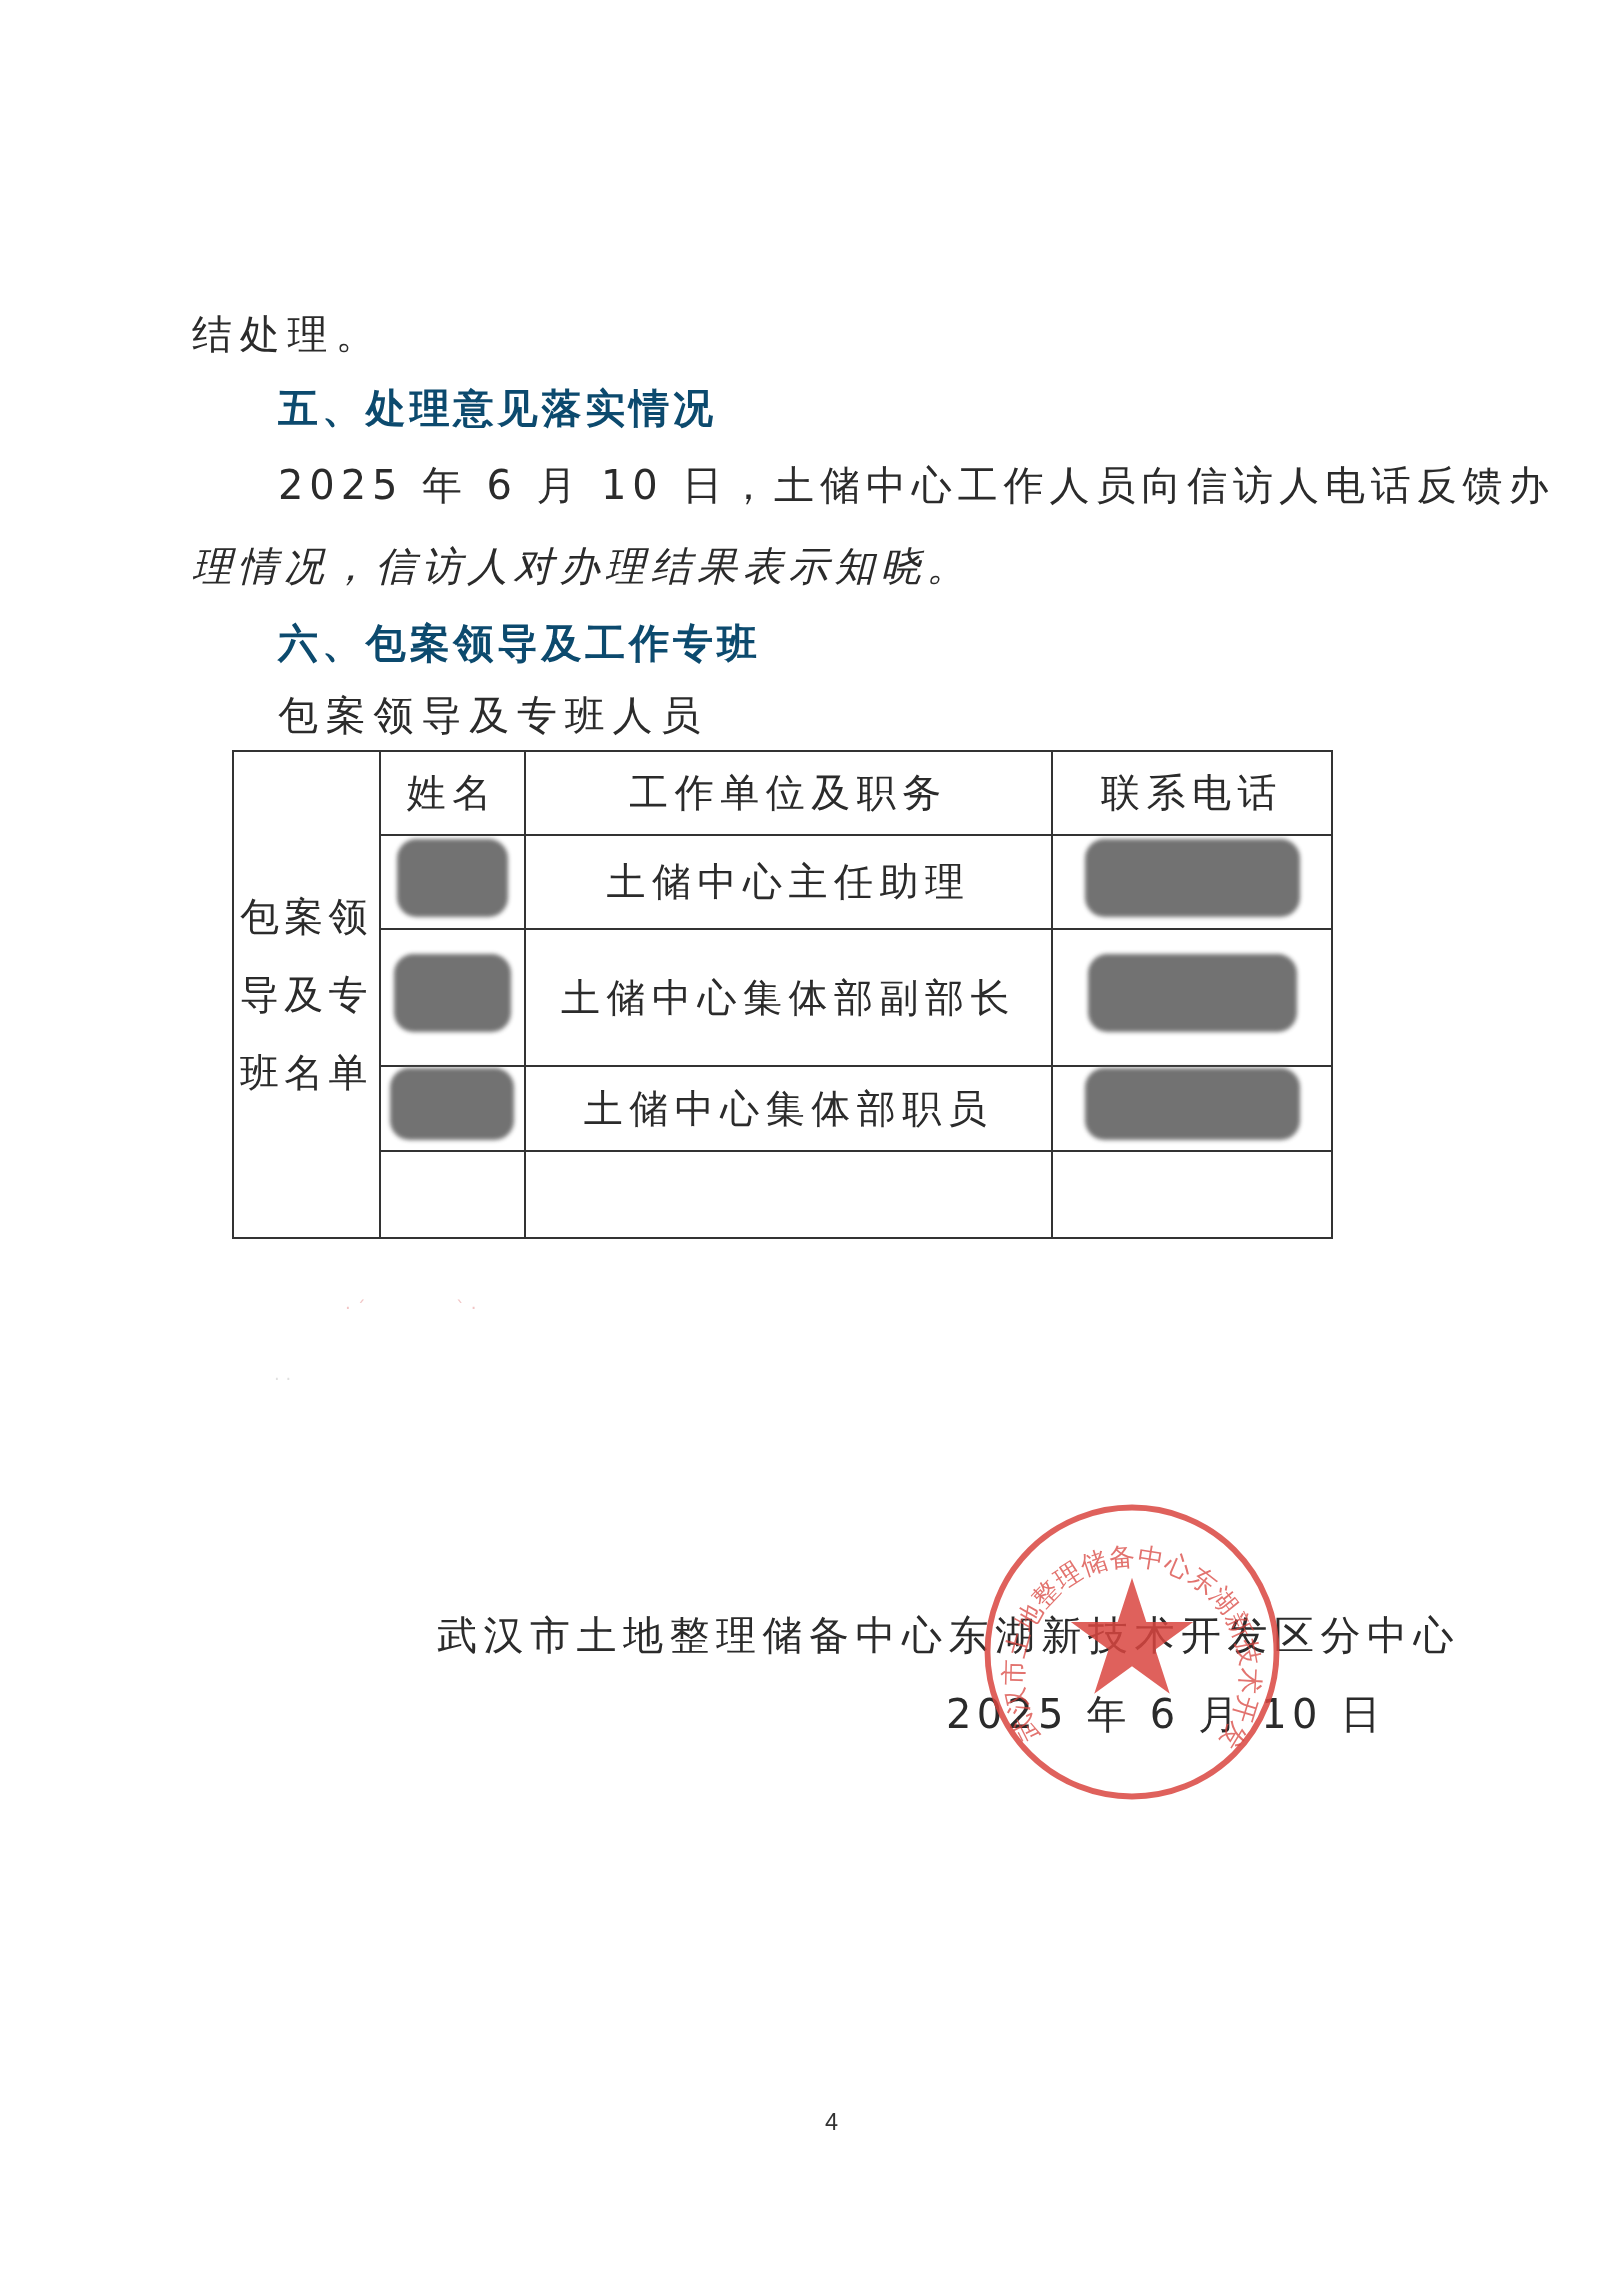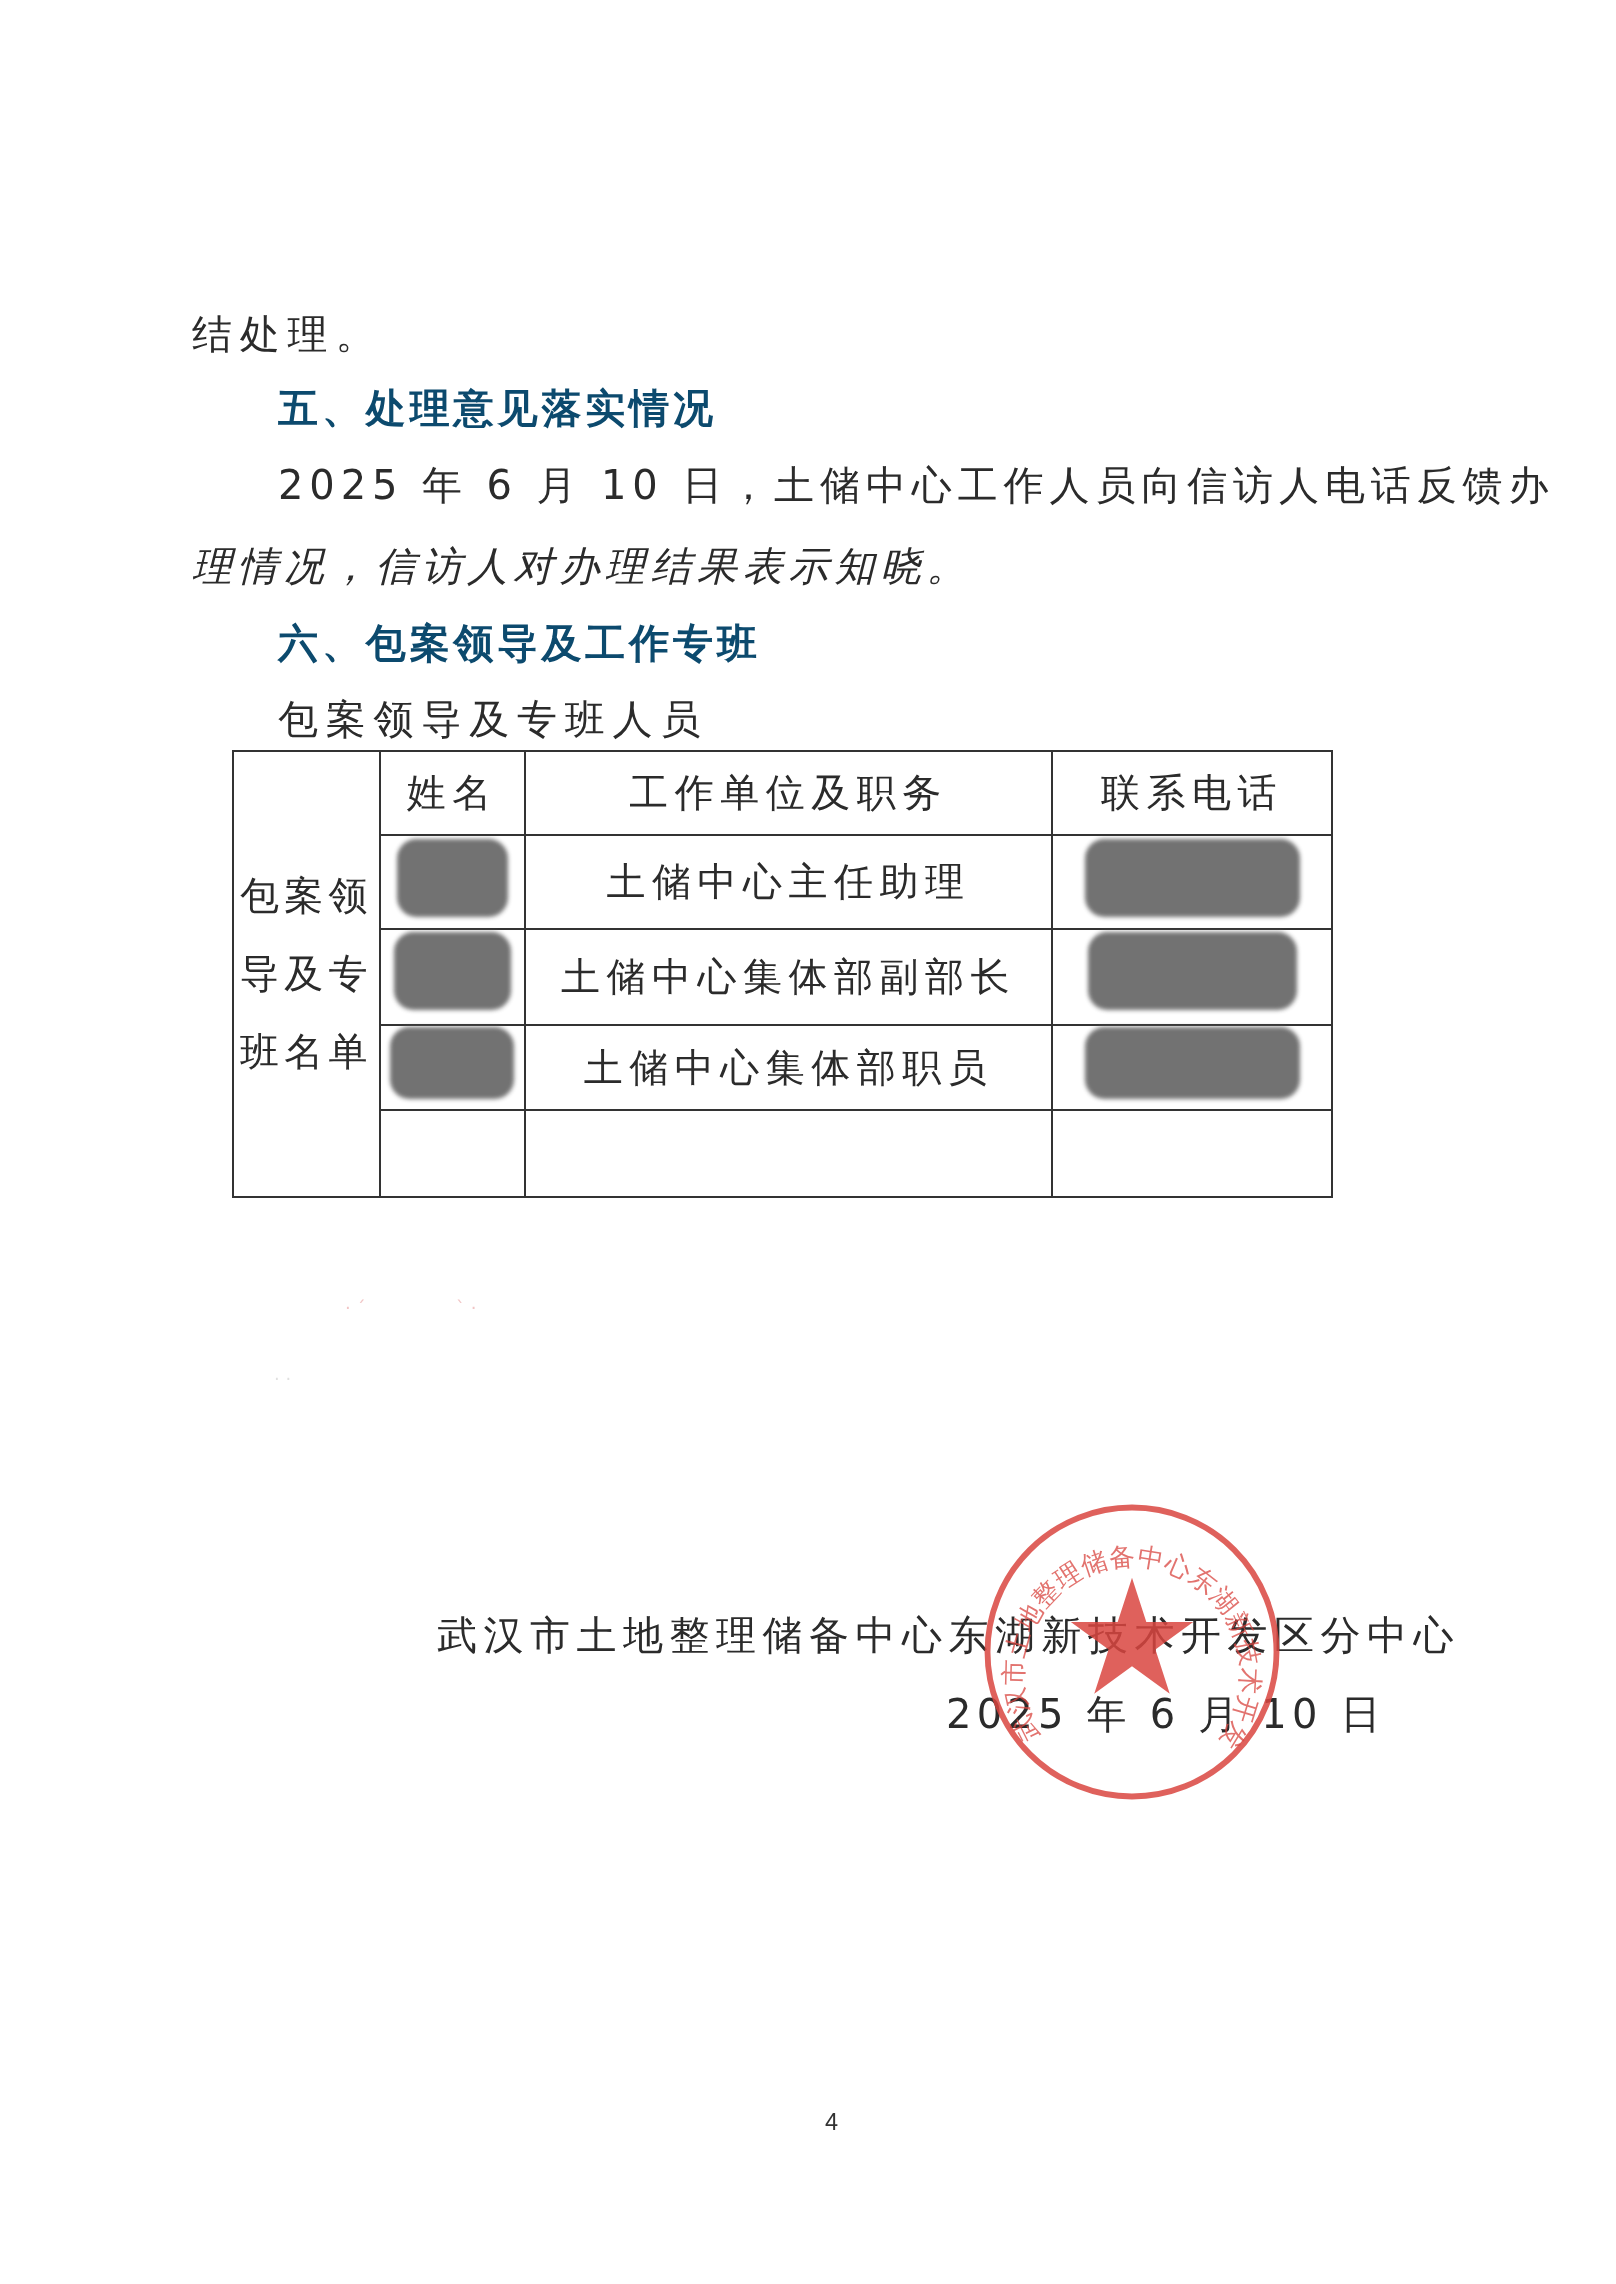--- a/index.html
+++ b/index.html
@@ -24,21 +24,21 @@
 
   <div class="line" style="left:192px; top:314px;text-align:right;">结处理。</div>
 
   <div class="line heading" style="left:278px; top:388px;">五、处理意见落实情况</div>
 
   <div class="line" style="left:278px; top:465px; letter-spacing:5.9px;">2025 年 6 月 10 日，土储中心工作人员向信访人电话反馈办</div>
   <div class="line" style="left:192px; top:546px; letter-spacing:5.9px;font-style:italic;">理情况，信访人对办理结果表示知晓。</div>
 
   <div class="line heading" style="left:278px; top:623px;">六、包案领导及工作专班</div>
 
-  <div class="line" style="left:278px; top:699px;">包案领导及专班人员</div>
+  <div class="line" style="left:278px; top:699px;font-family:Liberation Mono, monospace;">包案领导及专班人员</div>
 
   <table class="roster">
     <colgroup>
       <col style="width:147px">
         <col style="width:145px">
         <col style="width:529px">
         <col style="width:280px">
     </colgroup>
     <tbody>
         <tr style="height:84px;">
@@ -49,21 +49,21 @@
       </td>
       <td>姓名</td>
       <td>工作单位及职务</td>
       <td>联系电话</td>
     </tr>
     <tr style="height:94px;">
       <td><span class="redact" style="width:111px;height:78px;"></span></td>
       <td>土储中心主任助理</td>
       <td><span class="redact" style="width:215px;height:78px;"></span></td>
     </tr>
-    <tr style="height:96px;font-family:Liberation Mono, monospace;">
+    <tr style="height:137px;">
       <td><span class="redact" style="width:117px;height:78px;"></span></td>
       <td>土储中心集体部副部长</td>
       <td><span class="redact" style="width:209px;height:78px;"></span></td>
     </tr>
     <tr style="height:85px;padding-left:18px;">
       <td><span class="redact" style="width:124px;height:72px;"></span></td>
       <td>土储中心集体部职员</td>
       <td><span class="redact" style="width:215px;height:72px;"></span></td>
     </tr>
     <tr style="height:87px;">

